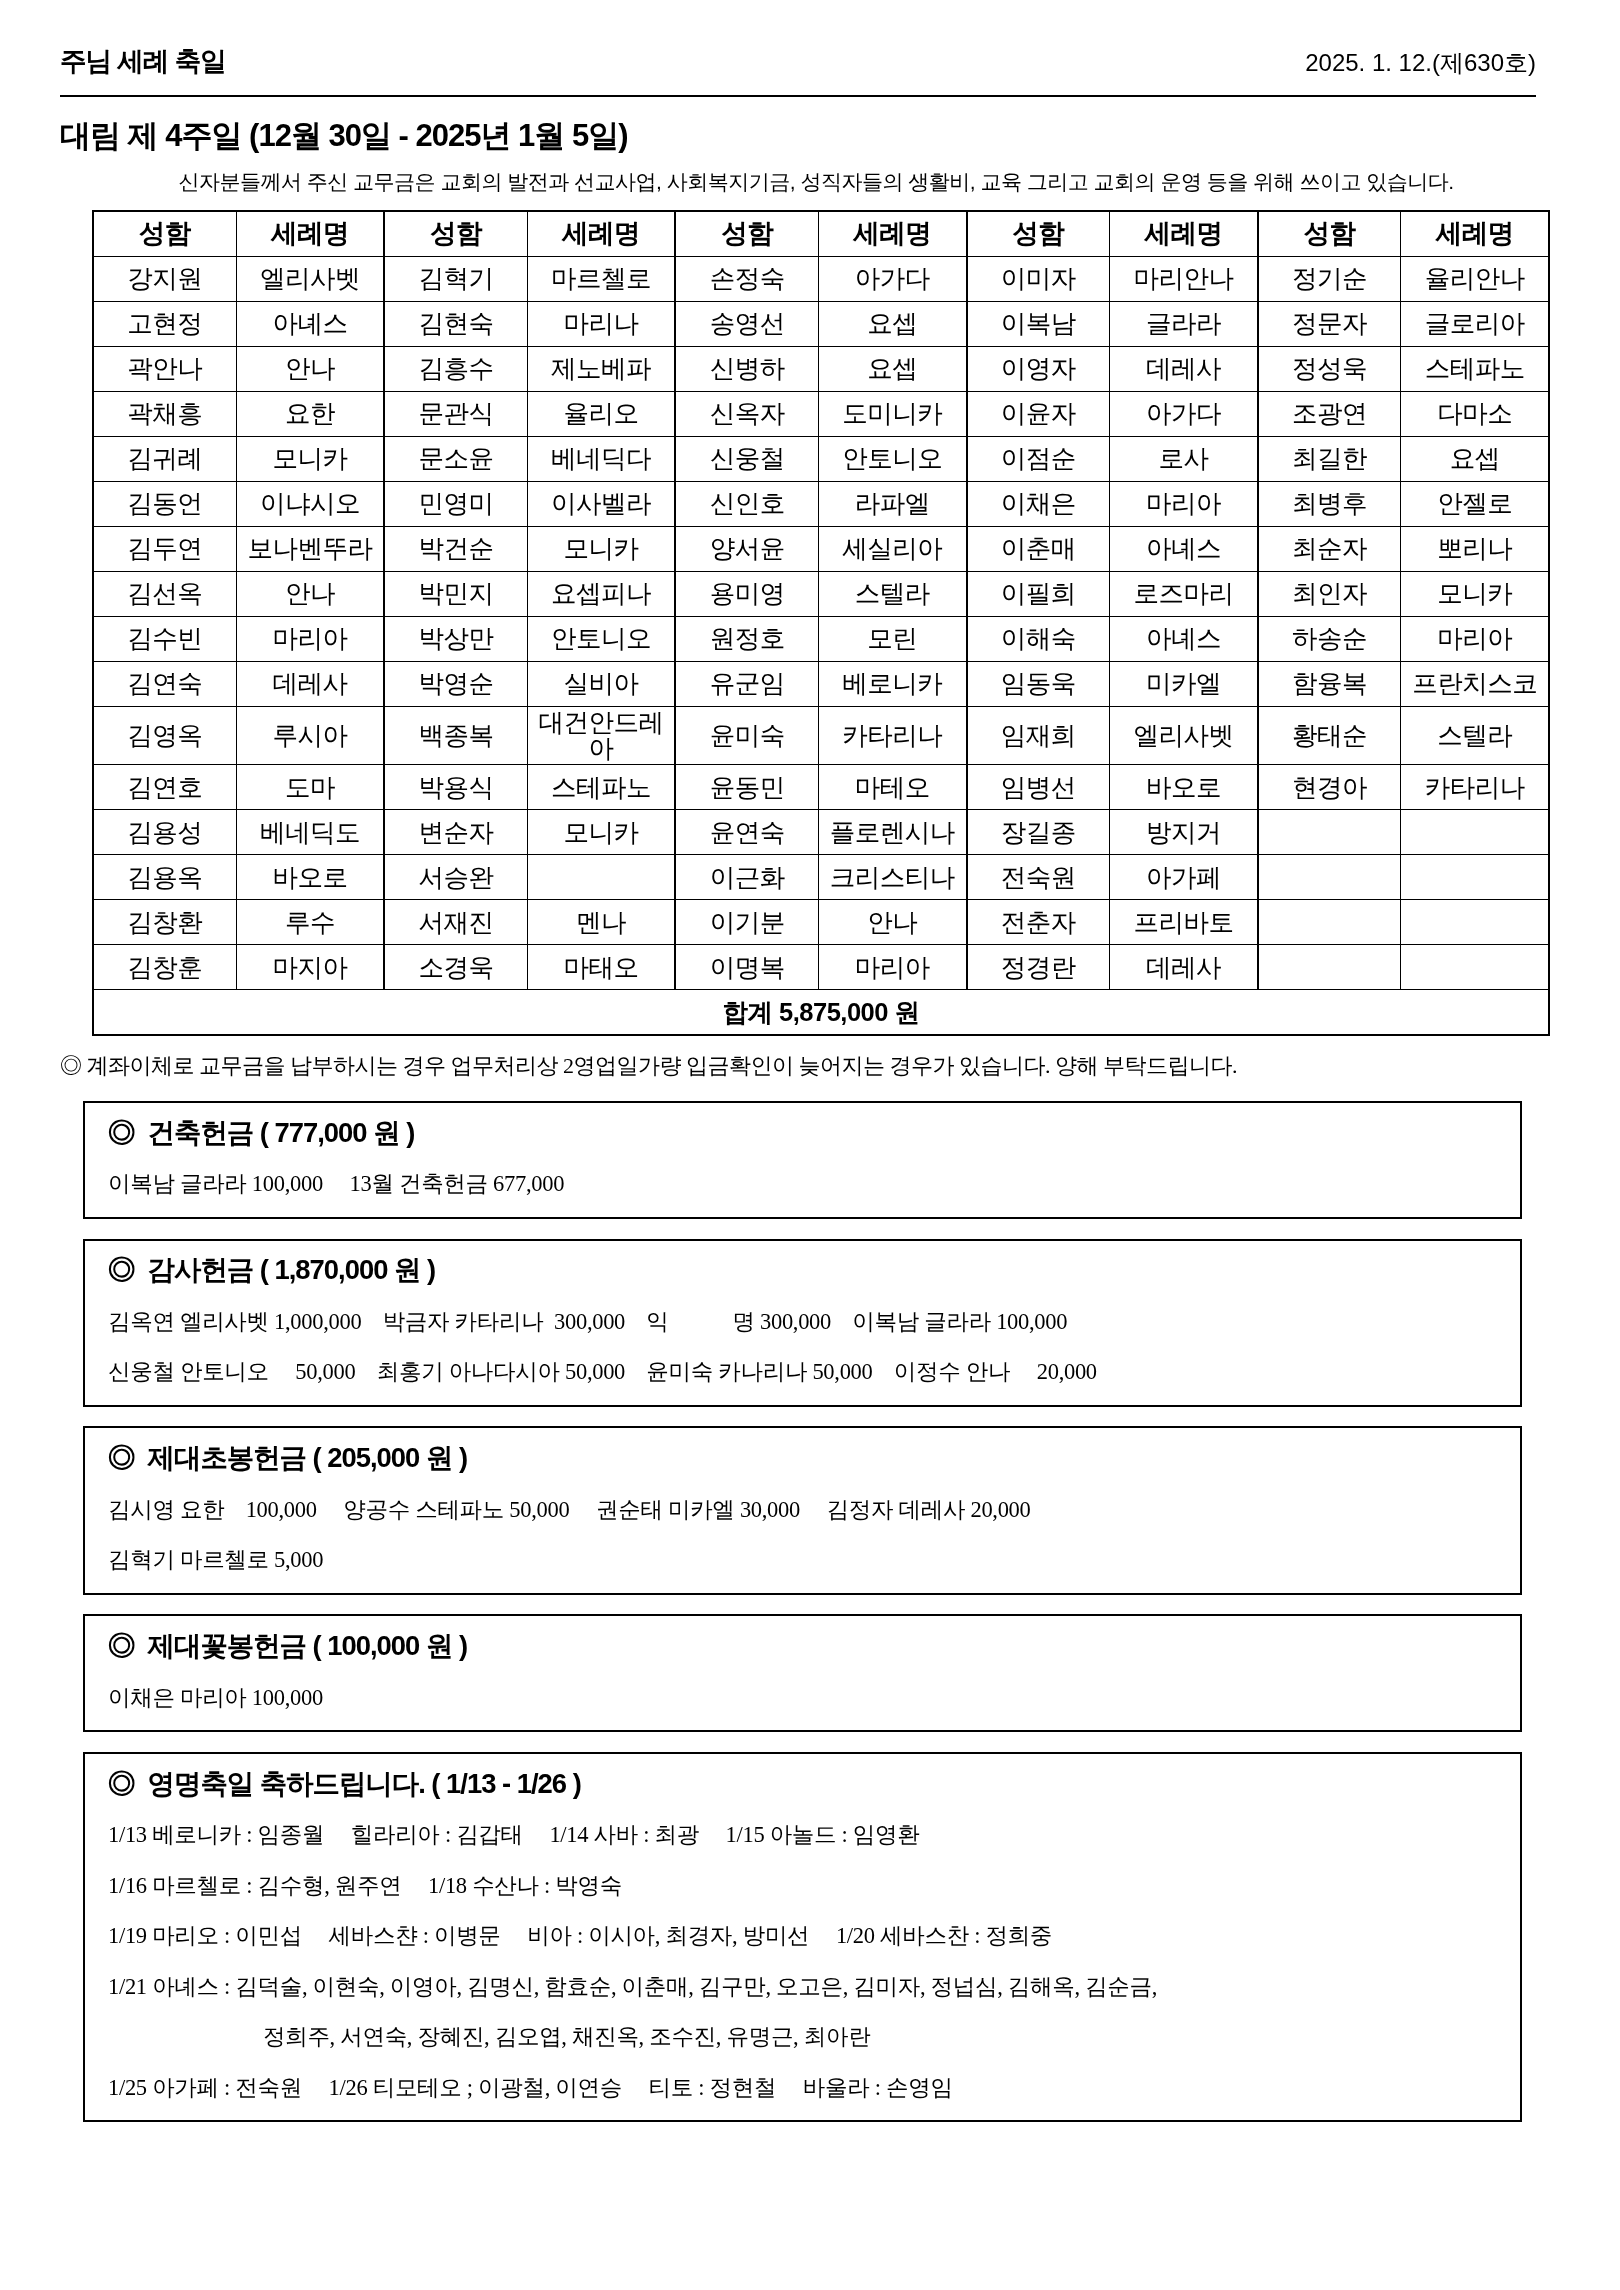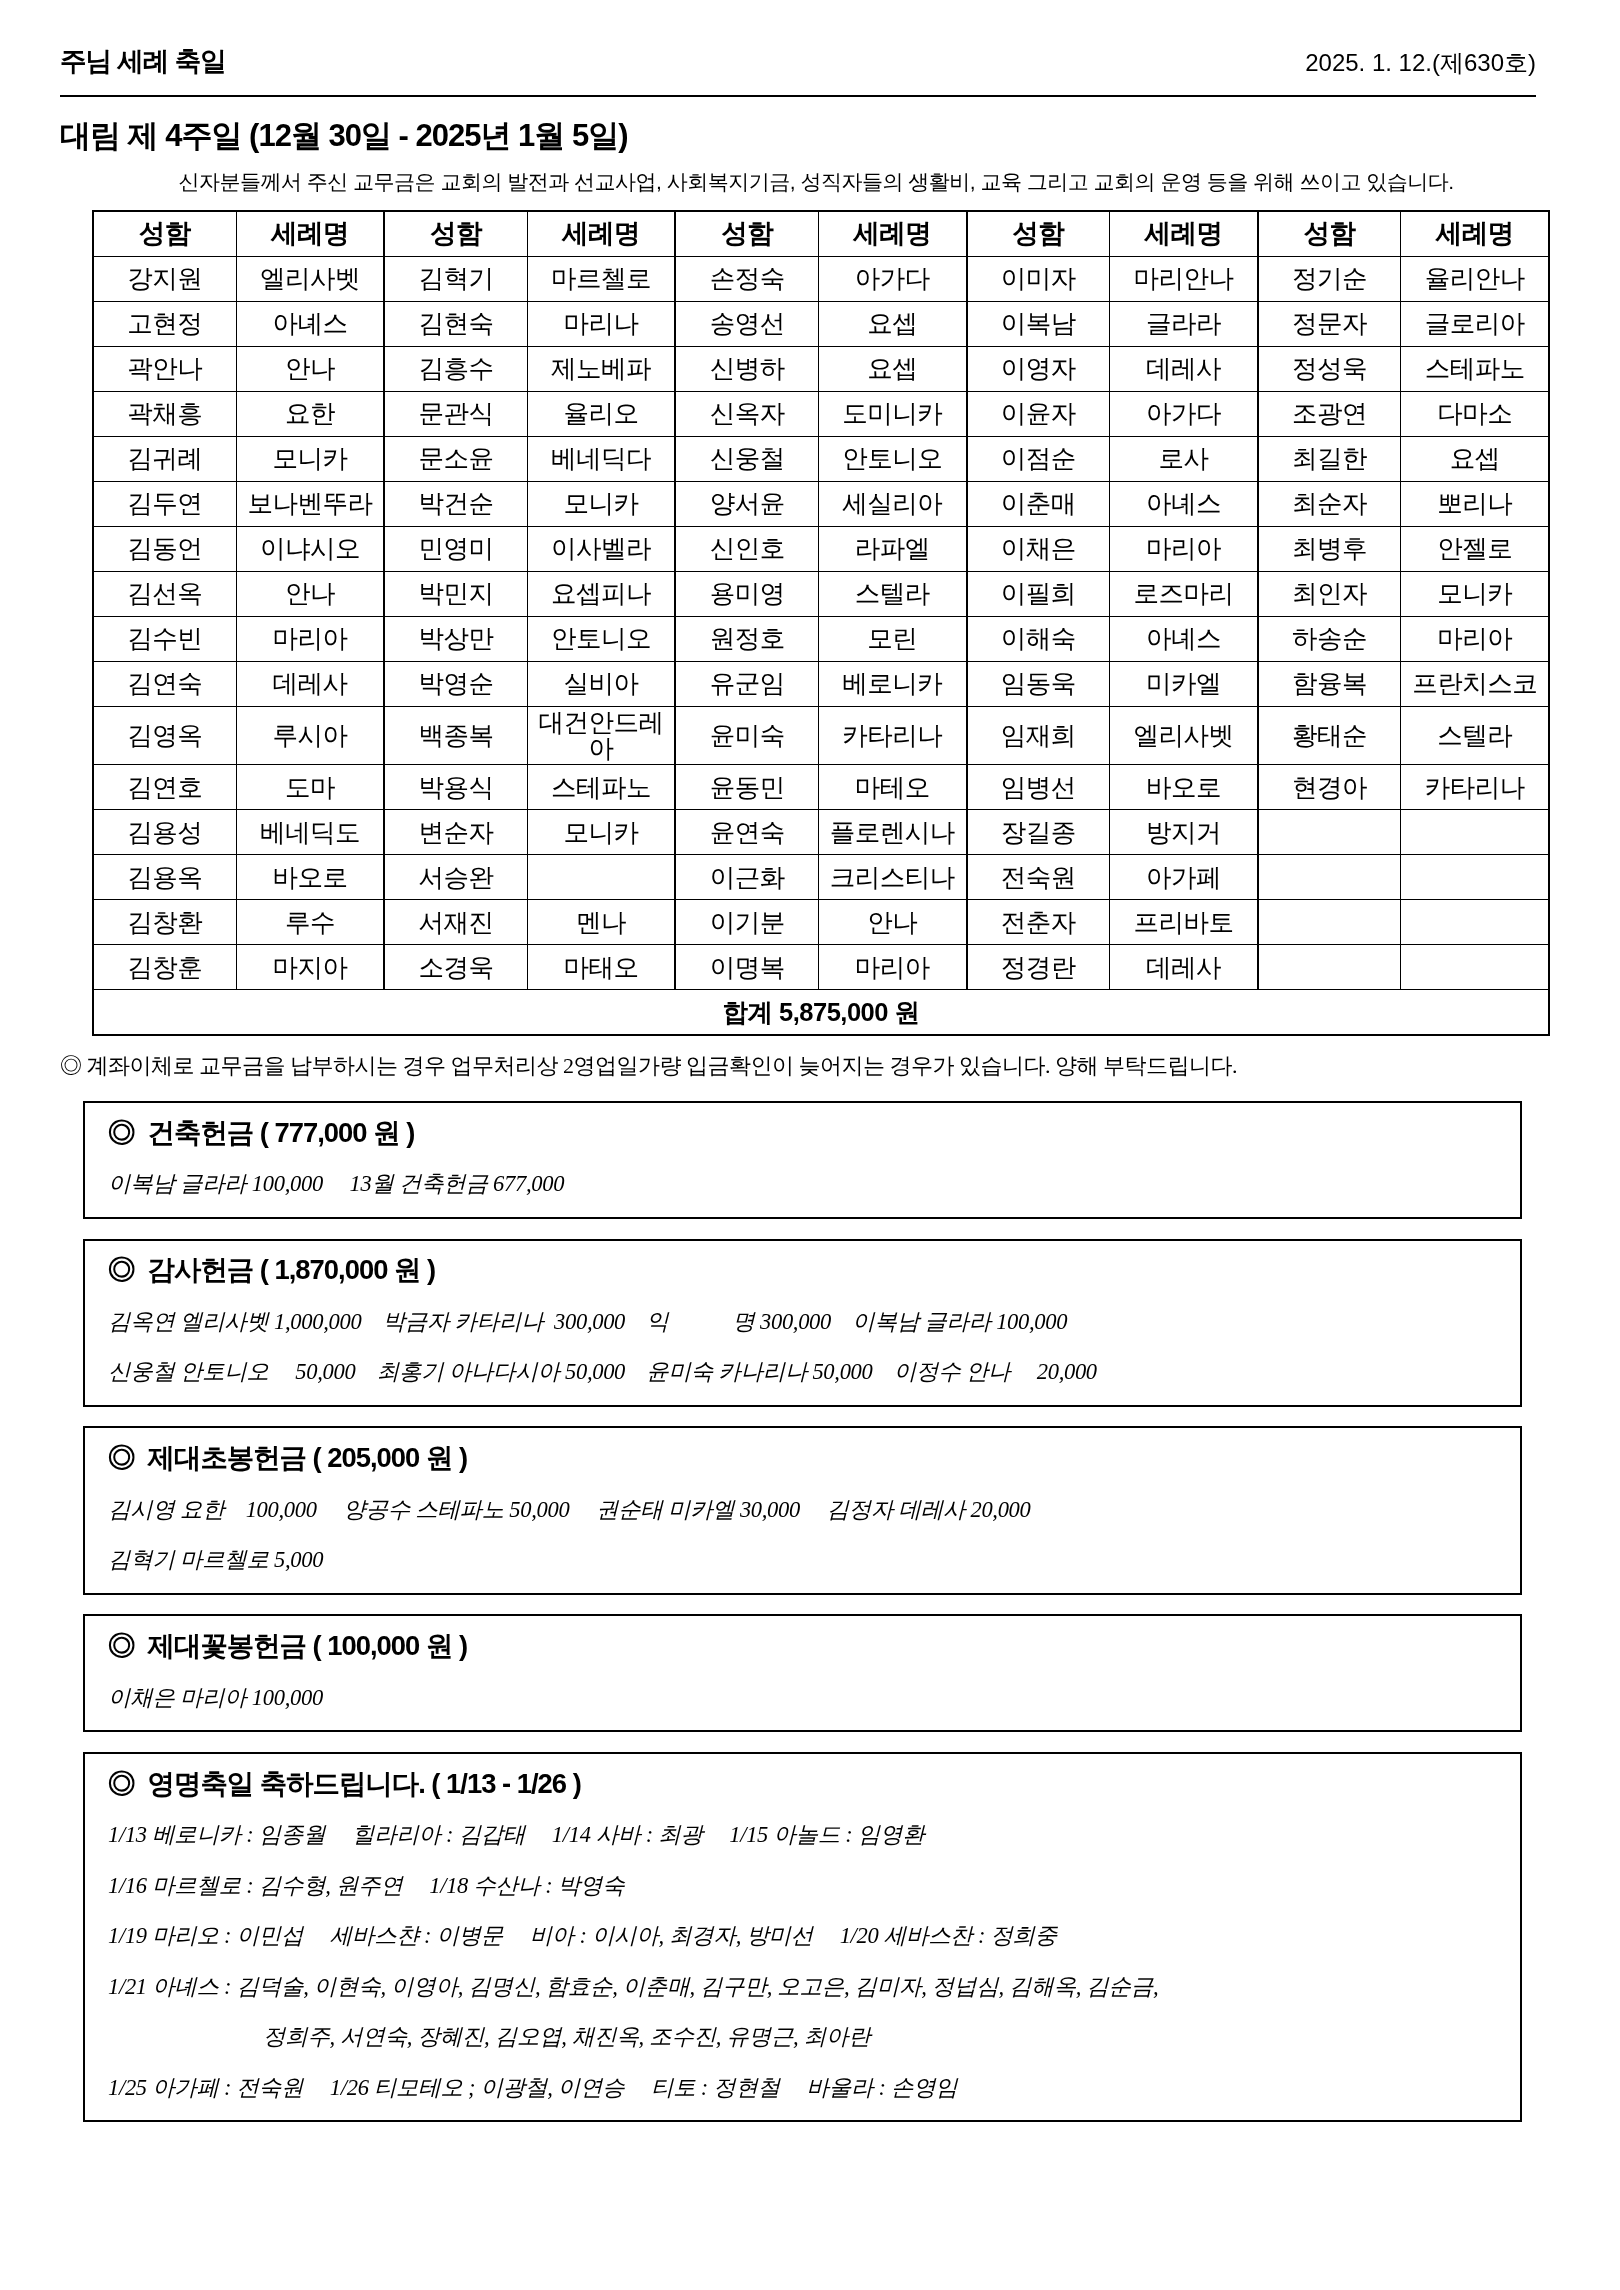--- a/index.html
+++ b/index.html
@@ -31,21 +31,21 @@
   .roster th{font-weight:bold;font-size:26.5px;}
   .pair-l{border-left:2.9px solid #000 !important;}
   .total-cell{border-top:2.9px solid #000;font-weight:bold;font-size:28px;height:47px;letter-spacing:1px;}
 
   .note{margin-top:15.7px;font-size:22px;font-family:"Liberation Serif",serif;letter-spacing:-0.5px;}
 
   
   .box{border:2.9px solid #000;margin:19.6px 13.7px 0 22.5px;padding:11.8px 23.5px 15.7px 23.5px;}
   .box-title{font-size:27.4px;font-weight:bold;letter-spacing:-1px;white-space:pre-wrap;}
   .box-line{margin-top:16.7px;font-size:22.5px;font-family:"Liberation Serif",serif;
-            white-space:pre-wrap;letter-spacing:-0.3px;line-height:1.5;font-style:italic;}
+            white-space:pre-wrap;letter-spacing:-0.3px;line-height:1.5;}
   .box-line.indent{padding-left:155px;}
 </style>
 </head>
 <body>
 
 <div class="page">
 
   <div class="hdr">
     <span class="hdr-title">주님 세례 축일</span>
     <span class="hdr-issue">2025. 1. 12.(제630호)</span>
@@ -137,44 +137,44 @@
           <td class="c-name pair-l">문소윤</td>
           <td class="c-bapt">베네딕다</td>
           <td class="c-name pair-l">신웅철</td>
           <td class="c-bapt">안토니오</td>
           <td class="c-name pair-l">이점순</td>
           <td class="c-bapt">로사</td>
           <td class="c-name pair-l">최길한</td>
           <td class="c-bapt">요셉</td>
         </tr>
         <tr>
+          <td class="c-name">김동언</td>
+          <td class="c-bapt">이냐시오</td>
+          <td class="c-name pair-l">민영미</td>
+          <td class="c-bapt">이사벨라</td>
+          <td class="c-name pair-l">신인호</td>
+          <td class="c-bapt">라파엘</td>
+          <td class="c-name pair-l">이채은</td>
+          <td class="c-bapt">마리아</td>
+          <td class="c-name pair-l">최병후</td>
+          <td class="c-bapt">안젤로</td>
+        </tr>
+        <tr>
           <td class="c-name">김두연</td>
           <td class="c-bapt">보나벤뚜라</td>
           <td class="c-name pair-l">박건순</td>
           <td class="c-bapt">모니카</td>
           <td class="c-name pair-l">양서윤</td>
           <td class="c-bapt">세실리아</td>
           <td class="c-name pair-l">이춘매</td>
           <td class="c-bapt">아녜스</td>
           <td class="c-name pair-l">최순자</td>
           <td class="c-bapt">뽀리나</td>
         </tr>
         <tr>
-          <td class="c-name">김동언</td>
-          <td class="c-bapt">이냐시오</td>
-          <td class="c-name pair-l">민영미</td>
-          <td class="c-bapt">이사벨라</td>
-          <td class="c-name pair-l">신인호</td>
-          <td class="c-bapt">라파엘</td>
-          <td class="c-name pair-l">이채은</td>
-          <td class="c-bapt">마리아</td>
-          <td class="c-name pair-l">최병후</td>
-          <td class="c-bapt">안젤로</td>
-        </tr>
-        <tr>
           <td class="c-name">김선옥</td>
           <td class="c-bapt">안나</td>
           <td class="c-name pair-l">박민지</td>
           <td class="c-bapt">요셉피나</td>
           <td class="c-name pair-l">용미영</td>
           <td class="c-bapt">스텔라</td>
           <td class="c-name pair-l">이필희</td>
           <td class="c-bapt">로즈마리</td>
           <td class="c-name pair-l">최인자</td>
           <td class="c-bapt">모니카</td>

